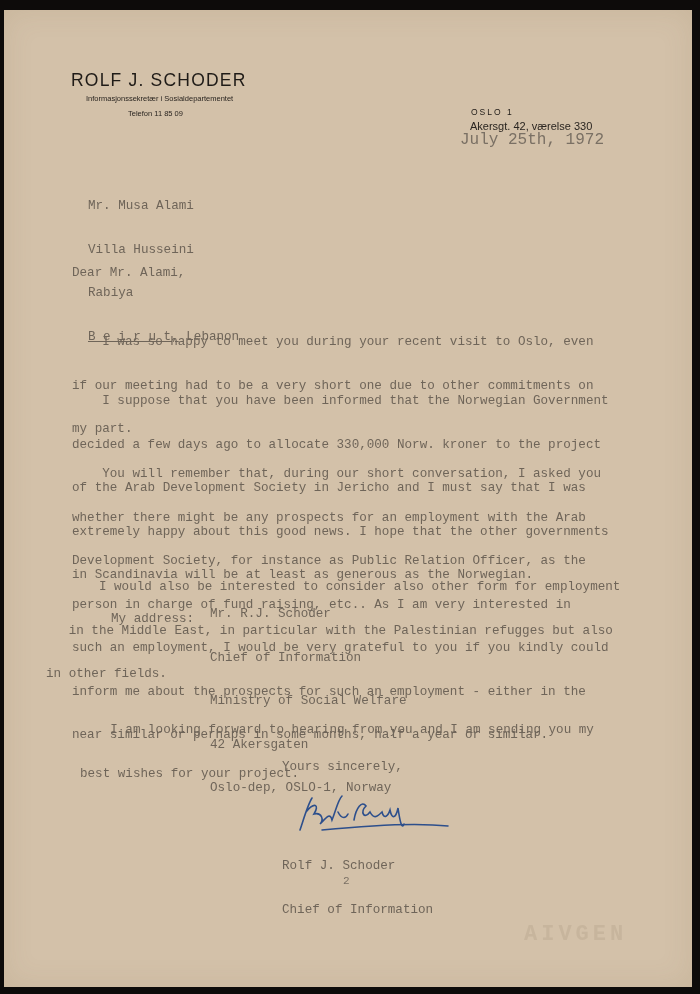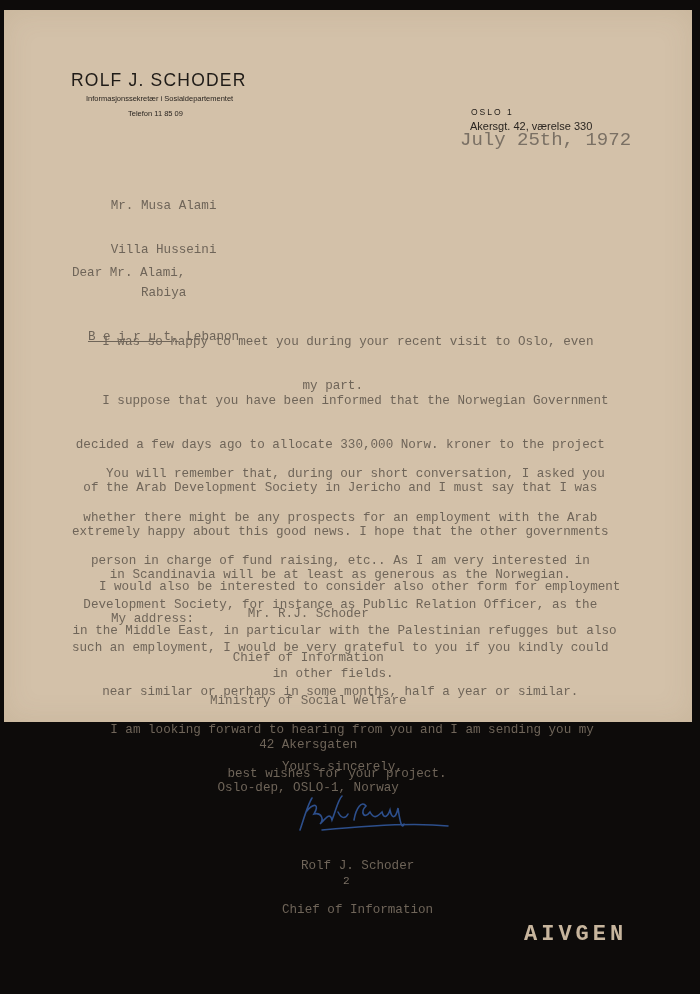--- a/index.html
+++ b/index.html
@@ -1,34 +1,33 @@
 <!DOCTYPE html>
 <html><head>
   <meta charset="utf-8">
   <style>
     html, body { margin: 0; padding: 0; }
     body {
       width: 700px; height: 994px; background: #0d0b0a; position: relative; overflow: hidden;
     }
     .paper {
-      position: absolute; left: 4px; top: 10px; width: 688px; height: 712px;
+      position: absolute; left: 4px; top: 10px; width: 688px; height: 977px;
       background: #d3c1a9;
       box-shadow: inset 0 0 30px rgba(120,95,60,0.12);
-      text-align: center;
     }
     .abs { position: absolute; white-space: pre; }
     .lh-name { left: 67px; top: 60px; font-family: "Liberation Sans", sans-serif; font-size: 17.5px; letter-spacing: 1.2px; color: #1f1b17; }
     .lh-sub { left: 82px; top: 84px; font-family: "Liberation Sans", sans-serif; font-size: 7.5px; color: #2a2520; }
     .lh-tel { left: 124px; top: 99px; font-family: "Liberation Sans", sans-serif; font-size: 7.5px; color: #2a2520; }
     .lh-city { left: 467px; top: 97px; font-family: "Liberation Sans", sans-serif; font-size: 8.5px; letter-spacing: 2px; color: #1f1b17; }
     .lh-addr { left: 466px; top: 110px; font-family: "Liberation Sans", sans-serif; font-size: 11px; color: #2a2520; }
     .tw {
       font-family: "Liberation Mono", monospace; font-size: 12.6px; color: #6f6559; line-height: 14.5px;
     }
-    .date { left: 456px; top: 123px; font-size: 19px; color: #7a7064; }
+    .date { left: 456px; top: 123px; font-size: 16px; color: #7a7064; }
     .u { text-decoration: underline; text-decoration-color: #6f6559; }
     .sig {
       left: 288px; top: 780px; width: 160px; height: 48px;
     }
     .pagemark { left: 339px; top: 864px; font-size: 11px; color: #7a7064; }
     .ghost { left: 520px; top: 918px; font-size: 22px; color: #c7b59d; letter-spacing: 4px; font-weight: bold; }
   </style>
 </head>
 <body>
 
@@ -46,37 +45,39 @@
     <div>Mr. Musa Alami</div>
     <div>Villa Husseini</div>
     <div>Rabiya</div>
     <div><span class="u">B e i r u t,</span><span> Lebanon</span></div>
   </div>
 
   <div class="abs tw" style="left:68px; top:256px;">Dear Mr. Alami,</div>
 
   <div class="abs tw" style="left:68px; top:296px;">
     <div>    I was so happy to meet you during your recent visit to Oslo, even</div>
+    <div>if our meeting had to be a very short one due to other commitments on</div>
     <div>my part.</div>
   </div>
 
   <div class="abs tw" style="left:68px; top:355px;">
     <div>    I suppose that you have been informed that the Norwegian Government</div>
     <div>decided a few days ago to allocate 330,000 Norw. kroner to the project</div>
     <div>of the Arab Development Society in Jericho and I must say that I was</div>
     <div>extremely happy about this good news. I hope that the other governments</div>
     <div>in Scandinavia will be at least as generous as the Norwegian.</div>
   </div>
 
   <div class="abs tw" style="left:68px; top:428px;">
     <div>    You will remember that, during our short conversation, I asked you</div>
     <div>whether there might be any prospects for an employment with the Arab</div>
+    <div>Development Society, for instance as Public Relation Officer, as the</div>
     <div>person in charge of fund raising, etc.. As I am very interested in</div>
-    <div>Development Society, for instance as Public Relation Officer, as the</div>
     <div>such an employment, I would be very grateful to you if you kindly could</div>
+    <div>inform me about the prospects for such an employment - either in the</div>
     <div>near similar or perhaps in some months, half a year or similar.</div>
   </div>
 
   <div class="abs tw" style="left:42px; top:541px;">
     <div>       I would also be interested to consider also other form for employment</div>
     <div>   in the Middle East, in particular with the Palestinian refugges but also</div>
     <div>in other fields.</div>
   </div>
 
   <div class="abs tw" style="left:107px; top:588px;margin-top:14px;">My address:</div>

